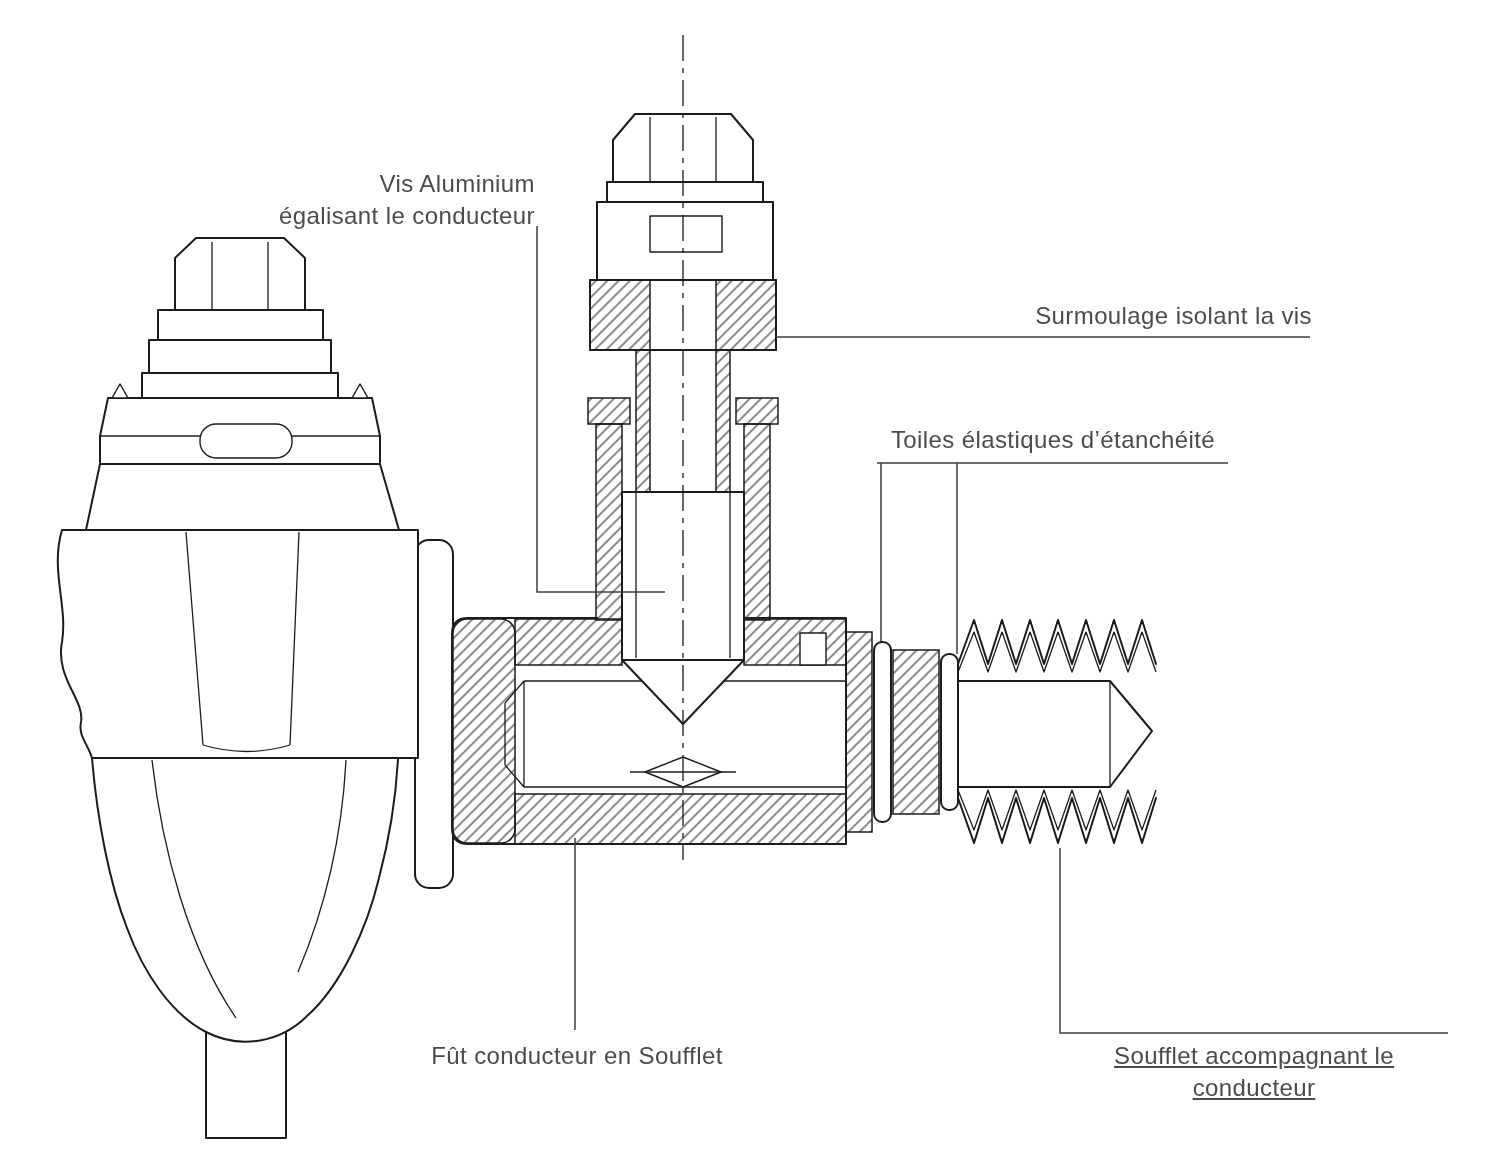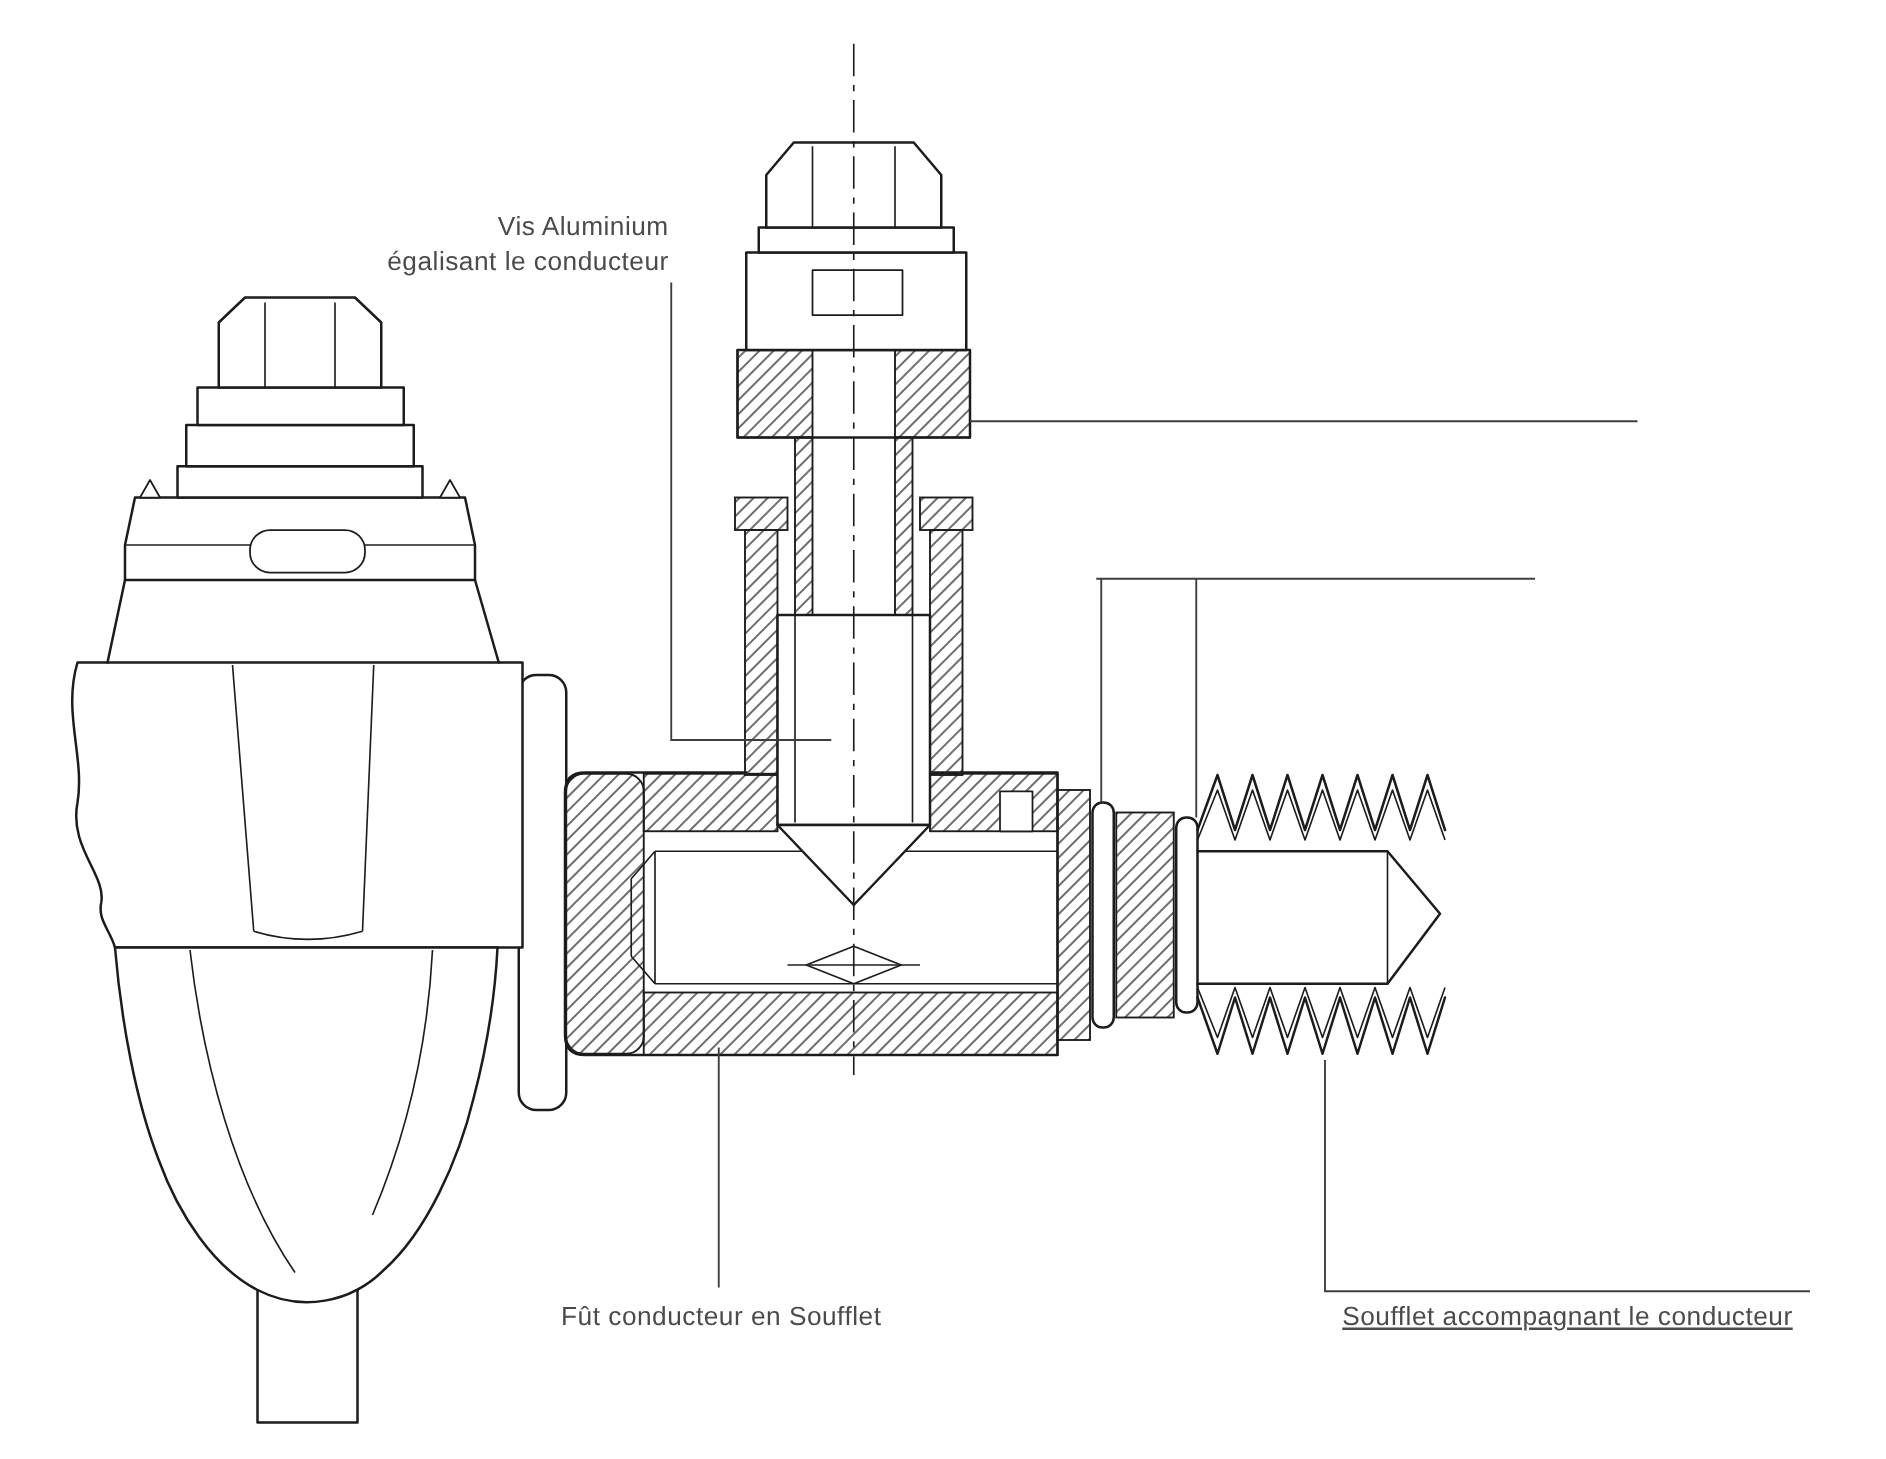--- a/index.html
+++ b/index.html
@@ -13,21 +13,21 @@
   svg { position:absolute; left:0; top:0; }
   .white     { fill:#ffffff; stroke:#1c1c1c; stroke-width:2;   stroke-linejoin:round; }
   .whiteThin { fill:#ffffff; stroke:#1c1c1c; stroke-width:1.4; stroke-linejoin:round; }
   .hatch     { fill:url(#hatchP); stroke:#1c1c1c; stroke-width:1.5; }
   .ol   { fill:none; stroke:#1c1c1c; stroke-width:2;   stroke-linejoin:round; stroke-linecap:round; }
   .thin { fill:none; stroke:#1c1c1c; stroke-width:1.3; stroke-linejoin:round; }
   .cl   { stroke:#1c1c1c; stroke-width:1.3; stroke-dasharray:26 7 5 7; }
   .leader path { fill:none; stroke:#3e3e3e; stroke-width:1.5; }
   .lbl {
     position:absolute;
-    font-size:21px;
+    font-size:24px;
     color:#4b4b4b;
     letter-spacing:0.4px;
     line-height:1.35;
   }
   .lbl span { display:block; }
 </style>
 </head>
 <body>
 
 <div id="canvas">
@@ -130,19 +130,21 @@
       <path d="M575,838 L575,1030"></path>
       <path d="M1060,848 L1060,1033 L1448,1033"></path>
     </g>
   </svg>
 
   <div class="lbl" style="left:230px; top:168px; width:305px; text-align:right;">
     <span>Vis Aluminium</span>
     <span>égalisant le conducteur</span>
   </div>
 
+  <div class="lbl" style="left:1000px; top:300px; width:312px; text-align:right;">Surmoulage isolant la vis</div>
 
+  <div class="lbl" style="left:877px; top:424px; width:352px; text-align:center;">Toiles élastiques d’étanchéité</div>
 
   <div class="lbl" style="left:405px; top:1040px; width:344px; text-align:center;">Fût conducteur en Soufflet</div>
 
   <div class="lbl" style="left:1058px; top:1040px; width:392px; text-align:center;text-decoration:underline;">Soufflet accompagnant le conducteur</div>
 
 </div>
 
 </body></html>

